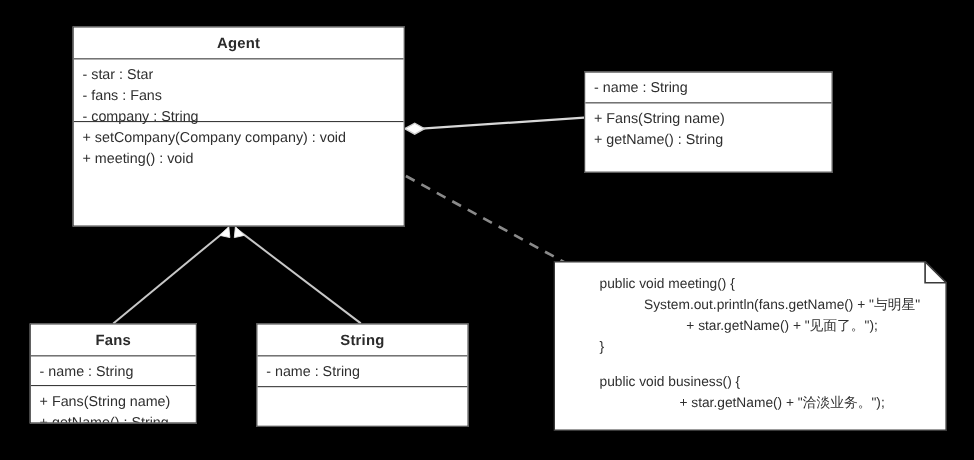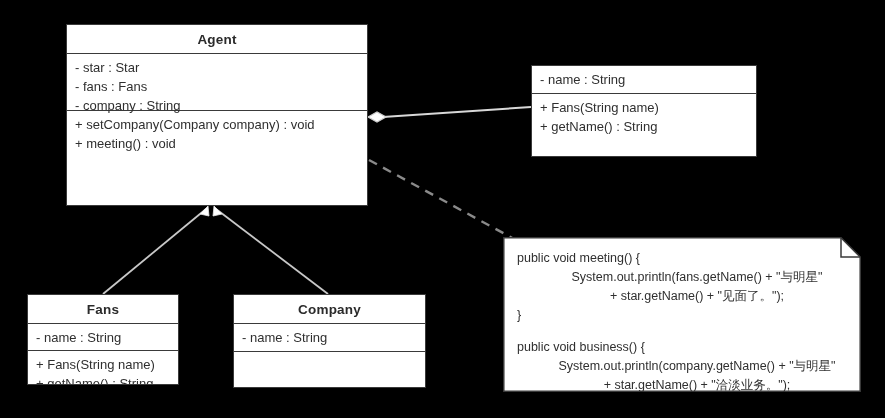--- a/index.html
+++ b/index.html
@@ -74,20 +74,21 @@
   .note-shape {
     position: absolute;
     left: 0; top: 0;
     width: 100%;
     height: 100%;
   }
   .note-body {
     position: relative;
     padding: 12px 14px;
     box-sizing: border-box;
+    margin-left: 28px;
   }
   .note-line {
     font-size: 12.5px;
     line-height: 19px;
     white-space: pre;
     color: #2f2f2f;
   }
   .note-line.indent { padding-left: 30px; text-align: center; }
   .note-gap { height: 13px; }
 </style>
@@ -146,37 +147,36 @@
     <div class="uml-section uml-attrs" style="height:27px;">
       <div class="uml-line">- name : String</div>
     </div>
     <div class="uml-section">
       <div class="uml-line">+ Fans(String name)</div>
       <div class="uml-line">+ getName() : String</div>
     </div>
   </div>
 
   <div class="uml-class" style="left:233px; top:294px; width:193px; height:94px;">
-    <div class="uml-name">Company</div>
+    <div class="uml-name">String</div>
     <div class="uml-section uml-attrs" style="height:28px;">
       <div class="uml-line">- name : String</div>
     </div>
   </div>
 
   <div class="uml-note" style="left:503px; top:237px; width:358px; height:155px; background:transparent;">
     <svg class="note-shape" viewBox="0 0 358 155" preserveAspectRatio="none" xmlns="http://www.w3.org/2000/svg">
       <path d="M0.8,0.8 H338 L357.2,20 V154.2 H0.8 Z" fill="#ffffff" stroke="#3a3a3a" stroke-width="1.5"></path>
       <path d="M338,0.8 V20 H357.2" fill="none" stroke="#3a3a3a" stroke-width="1.5"></path>
     </svg>
     <div class="note-body">
       <div class="note-line">public void meeting() {</div>
       <div class="note-line indent">System.out.println(fans.getName() + "与明星"</div>
       <div class="note-line indent">+ star.getName() + "见面了。");</div>
       <div class="note-line">}</div>
       <div class="note-gap"></div>
       <div class="note-line">public void business() {</div>
-      <div class="note-line indent">System.out.println(company.getName() + "与明星"</div>
       <div class="note-line indent">+ star.getName() + "洽淡业务。");</div>
 
     </div>
   </div>
 
 </div>
 
 </body></html>

